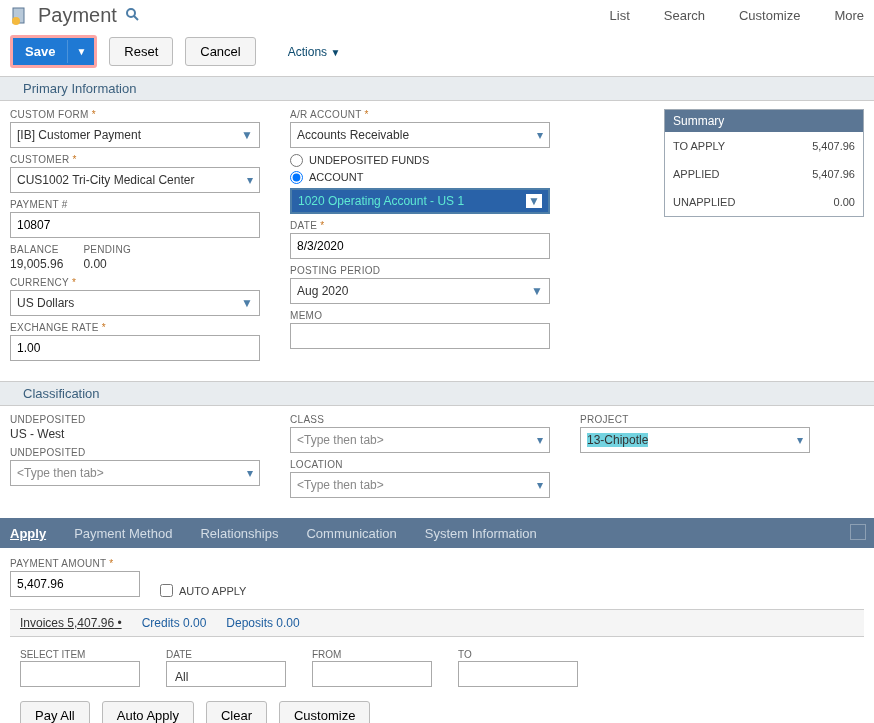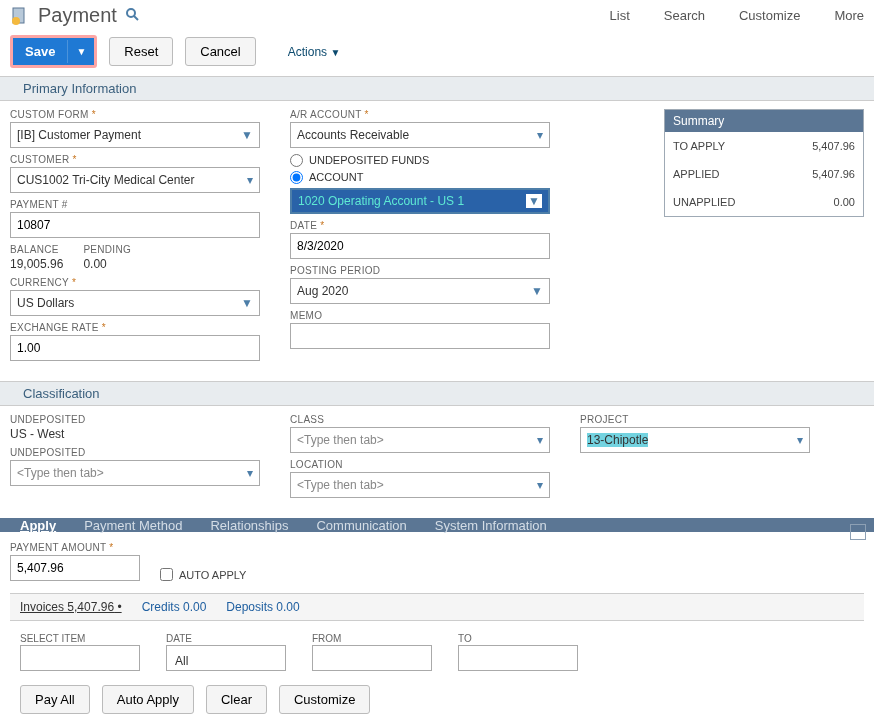--- a/index.html
+++ b/index.html
@@ -32,21 +32,21 @@
 .radio-row{display:flex;align-items:flex-start;gap:4px;margin-bottom:4px;font-size:11px}
 .radio-row input{margin-right:2px}
 .highlighted-select{border:2px solid #4d7ea8;background:#2962a8;color:#fff}
 .highlighted-select .sel-text{background:#2962a8;color:#5eead4}
 .summary-box{border:1px solid #9faab5}
 .summary-head{background:#5b7694;color:#fff;padding:4px 8px;font-size:12px}
 .summary-row{display:flex;justify-content:space-between;padding:8px;font-size:11px;color:#444}
 .inline-pair{display:flex;gap:20px}
 .inline-pair .field{flex:none}
 .class-area{display:flex;padding:8px 10px 14px;gap:30px}
-.tabs{background:#5b7694;display:flex;align-items:center;padding:0 20px;height:14px;gap:28px;position:relative}
+.tabs{background:#5b7694;display:flex;align-items:center;padding:0 10px;height:30px;gap:28px;position:relative}
 .tab{color:#d4dde6;font-size:13px;cursor:pointer}
 .tab.active{color:#fff;font-weight:bold;text-decoration:underline}
 .tab-icon{position:absolute;right:8px;top:6px;width:16px;height:16px;border:1px solid #8da0b4}
 .tab-content{padding:10px}
 .payment-amt-row{display:flex;align-items:flex-end;gap:20px;margin-bottom:12px}
 .payment-amt-row .field{width:130px;margin-bottom:0}
 .chk-row{display:flex;align-items:center;gap:6px;font-size:11px;color:#444}
 .subtabs{border-top:1px solid #ccc;border-bottom:1px solid #ccc;background:#f5f5f5;padding:6px 10px;display:flex;gap:20px;font-size:12px}
 .subtab{color:#1f5fa0;cursor:pointer}
 .subtab.active{color:#333;font-weight:normal;text-decoration:underline}

